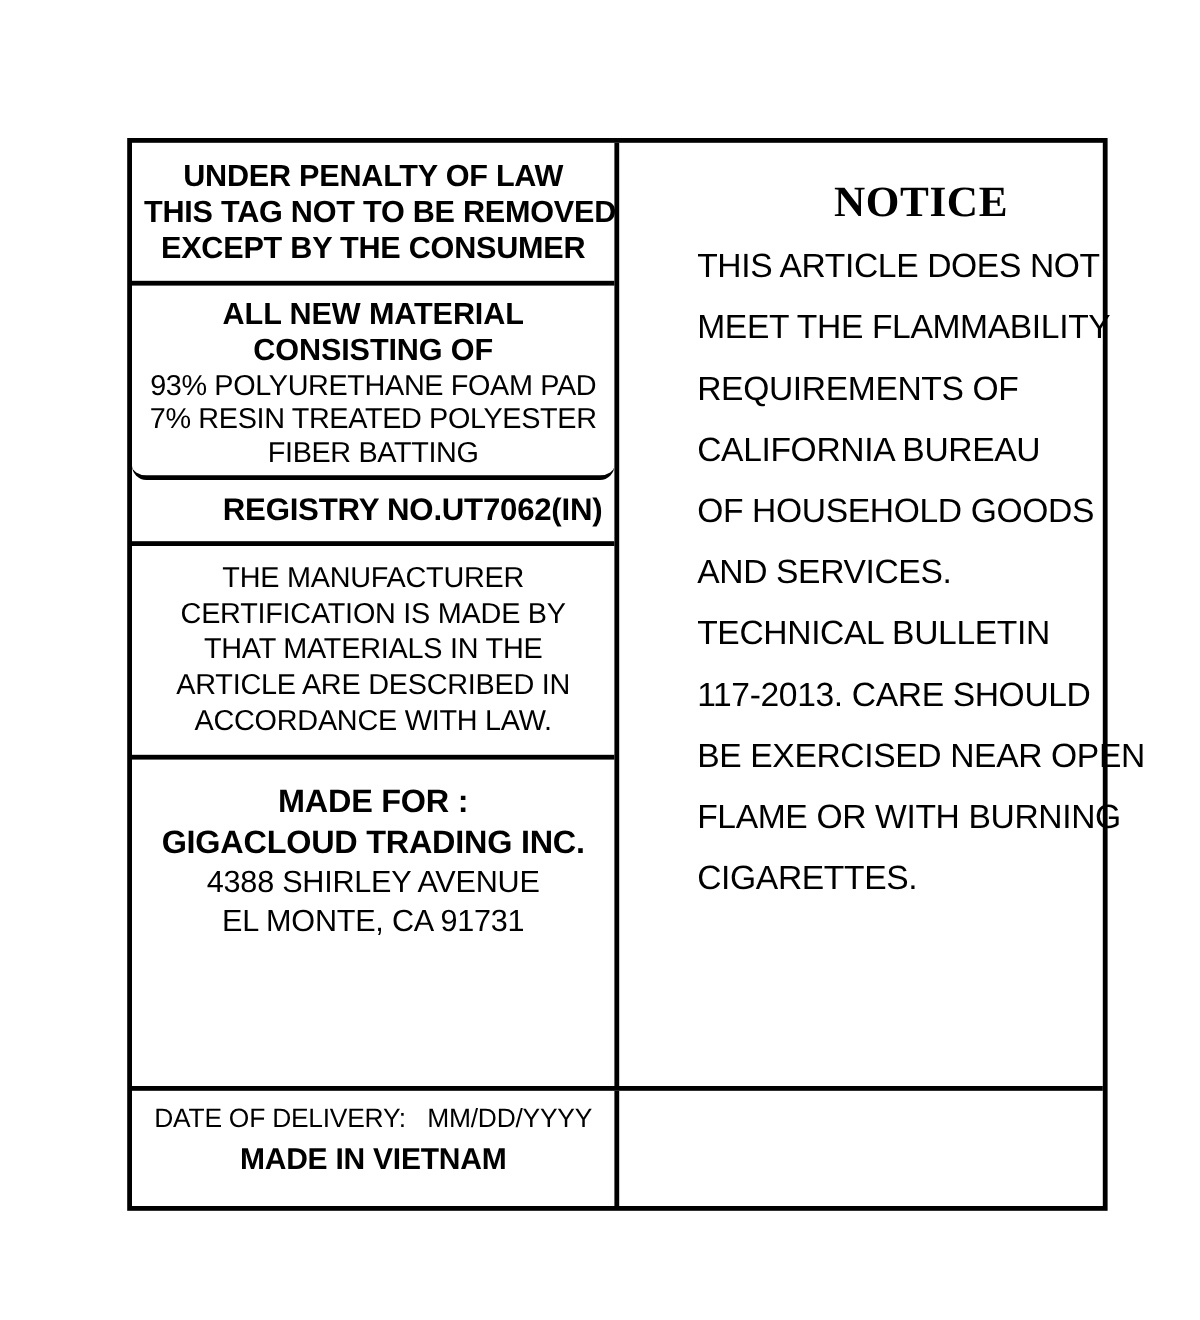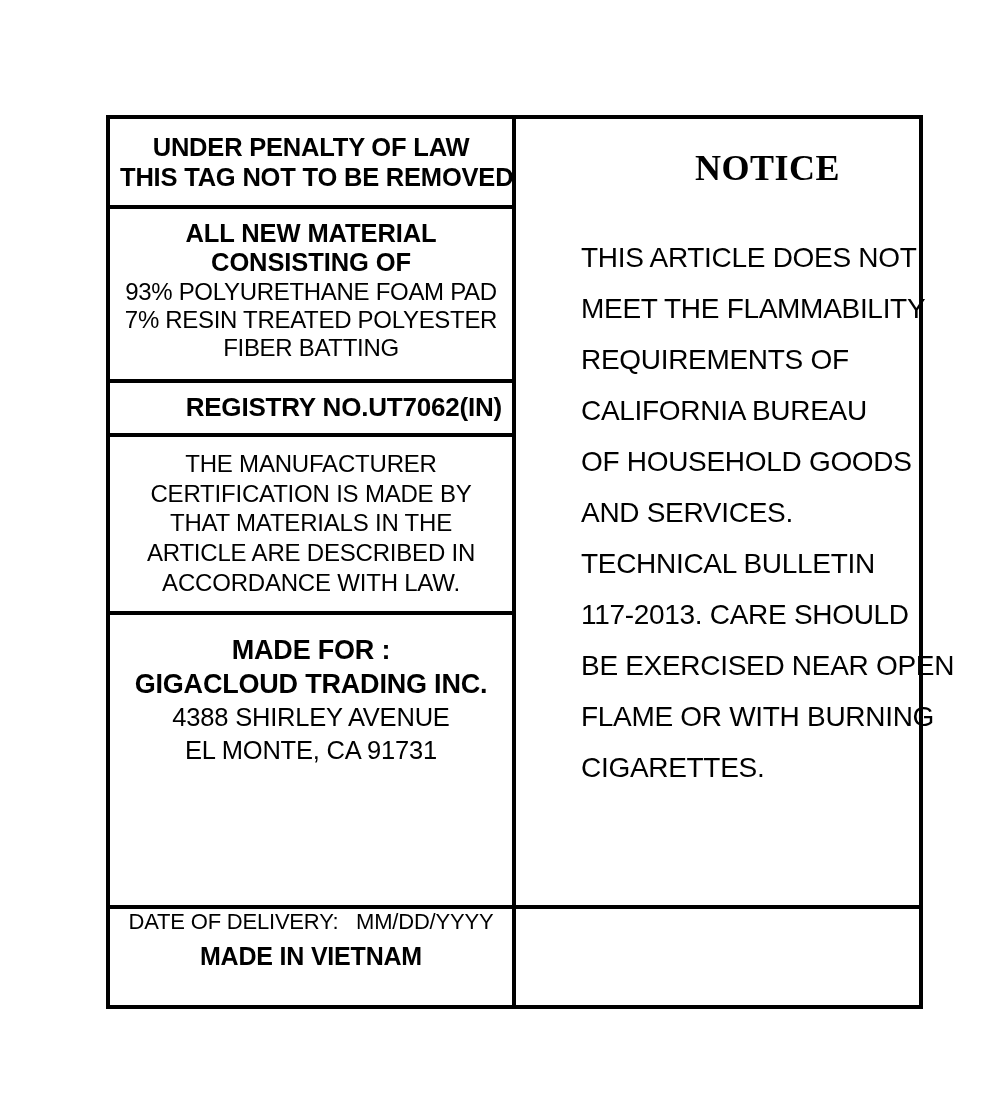--- a/index.html
+++ b/index.html
@@ -65,21 +65,21 @@
 
   
   .blk-penalty { padding-top: 14px; padding-bottom: 12px; }
   .blk-penalty .line {
     font-weight: bold;
     font-size: 25.5px;
     letter-spacing: -0.2px;
   }
 
   
-  .blk-material { padding-top: 10px; padding-bottom: 16px; }
+  .blk-material { padding-top: 10px; padding-bottom: 4px; border-radius: 12px; }
   .blk-material .hdr {
     font-weight: bold;
     font-size: 25.5px;
     letter-spacing: -0.1px;
   }
   .blk-material .sub {
     font-size: 24px;
     letter-spacing: -0.3px;
   }
 
@@ -113,42 +113,42 @@
     letter-spacing: -0.2px;
   }
 
   
   .notice-title {
     text-align: center;
     font-family: "Liberation Serif", serif;
     font-weight: bold;
     font-size: 36px;
     letter-spacing: 0.5px;
-    margin-bottom: 44px;
+    margin-bottom: 8px;
   }
   .notice-body .line {
     font-size: 28px;
     line-height: 1.82;
     letter-spacing: -0.3px;
   }
 
   
   .bottom {
     height: 96px;
     flex: 0 0 96px;
     border-top: 4px solid #000;
     display: flex;
     flex-direction: row;
   }
   .bottom-left {
     width: 406px;
     box-sizing: border-box;
     border-right: 4px solid #000;
     text-align: center;
-    padding-top: 0;
+    padding-top: 10px;
   }
   .bottom-right { flex: 1 1 auto; }
 
   .delivery {
     font-size: 22px;
     letter-spacing: -0.2px;
     white-space: pre;
   }
   .origin {
     font-weight: bold;
@@ -162,20 +162,21 @@
 
 <div class="label-wrap">
 
   <div class="upper">
 
     <div class="left-col">
 
       <div class="cell divider blk-penalty">
         <div class="line">UNDER PENALTY OF LAW</div>
         <div class="line">THIS TAG NOT TO BE REMOVED</div>
+        <div class="line">EXCEPT BY THE CONSUMER</div>
       </div>
 
       <div class="cell divider blk-material">
         <div class="line hdr">ALL NEW MATERIAL</div>
         <div class="line hdr">CONSISTING OF</div>
         <div class="line sub">93% POLYURETHANE FOAM PAD</div>
         <div class="line sub">7% RESIN TREATED POLYESTER</div>
         <div class="line sub">FIBER BATTING</div>
       </div>
 

